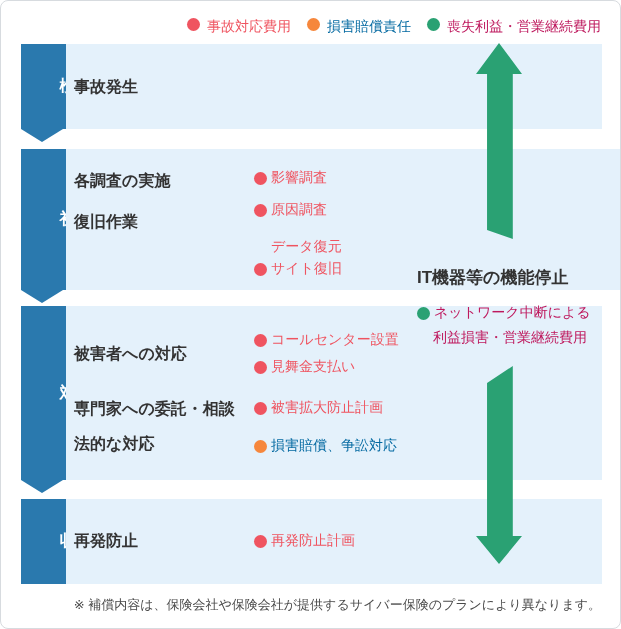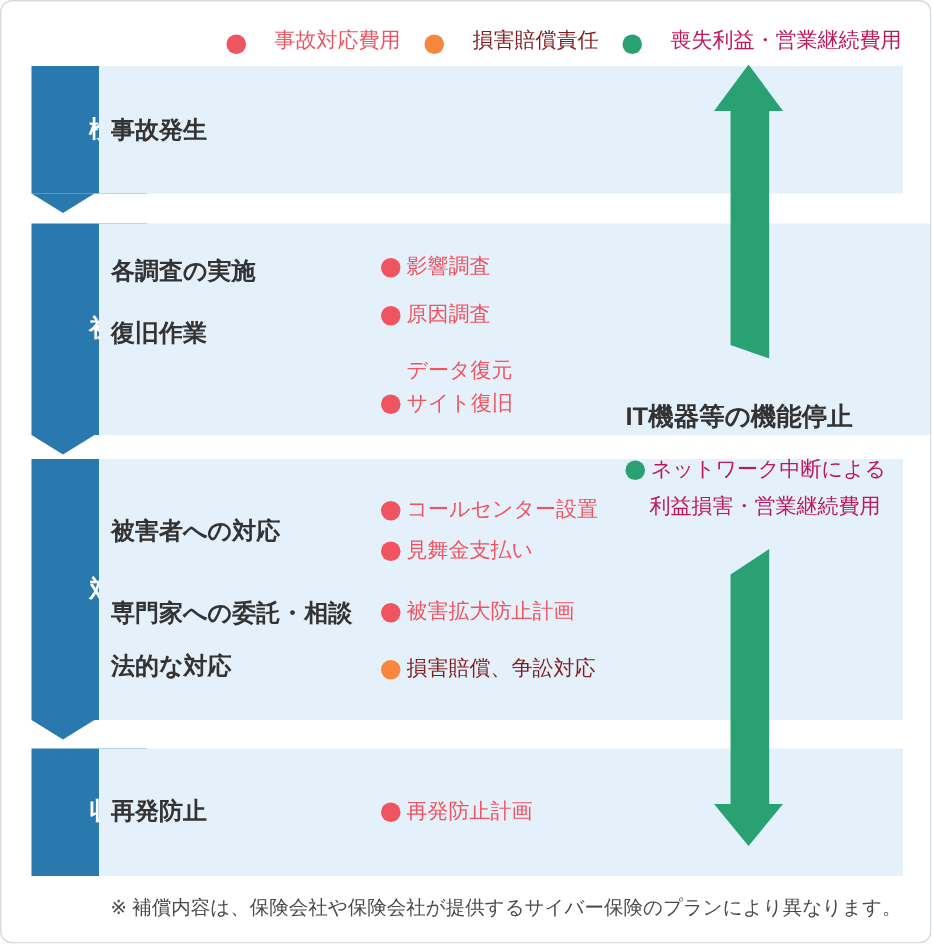--- a/index.html
+++ b/index.html
@@ -4,24 +4,24 @@
 <style>
   html,body{margin:0;padding:0;background:#fff;}
   body{font-family:"Liberation Sans","DejaVu Sans",sans-serif;}
   .canvas{
     position:relative;width:619px;height:627px;
     background:#fff;border:1px solid #d7dbdf;border-radius:8px;
     overflow:hidden;
   }
   
   .legend{position:absolute;top:17px;right:19px;display:flex;gap:16px;font-size:14px;white-space:nowrap;}
-  .legend-item{display:flex;align-items:flex-end;gap:19px;}
+  .legend-item{display:flex;align-items:flex-start;gap:7px;}
   .dot{display:inline-block;width:13px;height:13px;border-radius:50%;flex:0 0 auto;}
   .c-red{color:#ef5460;} .bg-red{background:#ef5460;}
-  .c-orange{color:#7f1d1d;} .bg-orange{background:#f6873c;}
+  .c-orange{color:#0369a1;} .bg-orange{background:#f6873c;}
   .c-green{color:#be185d;} .bg-green{background:#2aa173;}
   
   .phase-label{position:absolute;left:20px;width:43px;background:#2a79ae;color:#fff;
     font-weight:bold;font-size:16px;display:flex;align-items:center;justify-content:center;
     letter-spacing:1px;padding-left:34px;}
   .phase-tip{position:absolute;left:20px;width:0;height:0;
     border-left:21.5px solid transparent;border-right:21.5px solid transparent;
     border-top:13px solid #2a79ae;}
   
   .band{position:absolute;left:65px;width:536px;background:#e4f1fb;}

